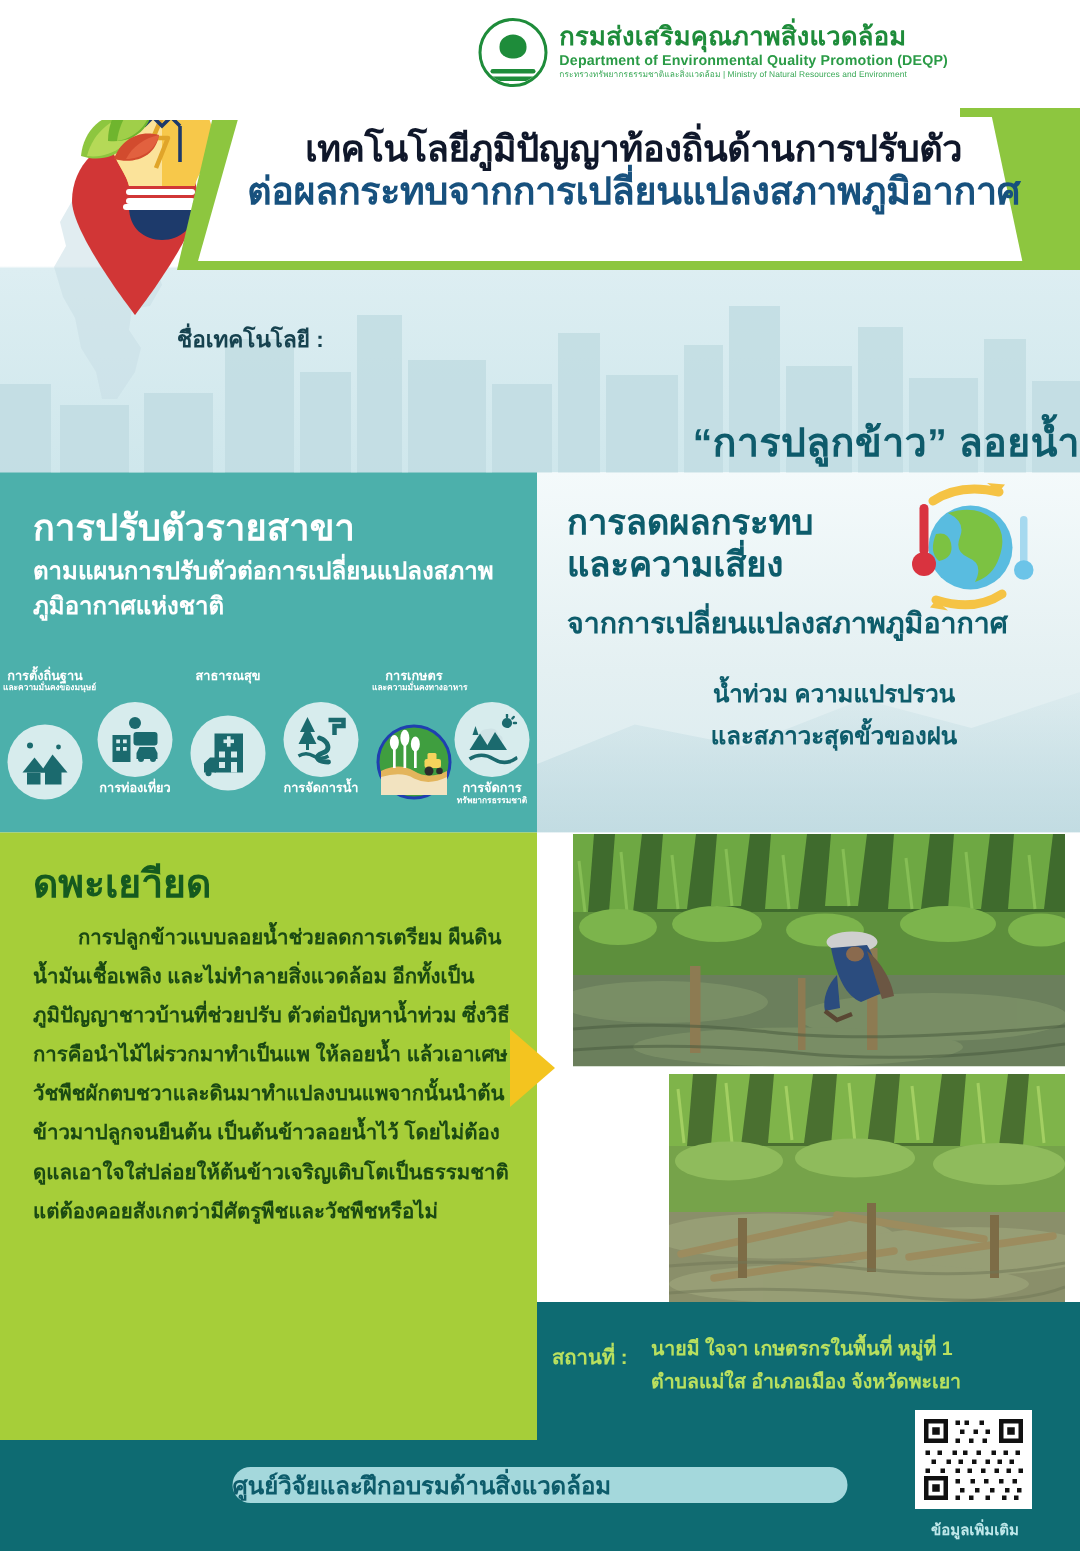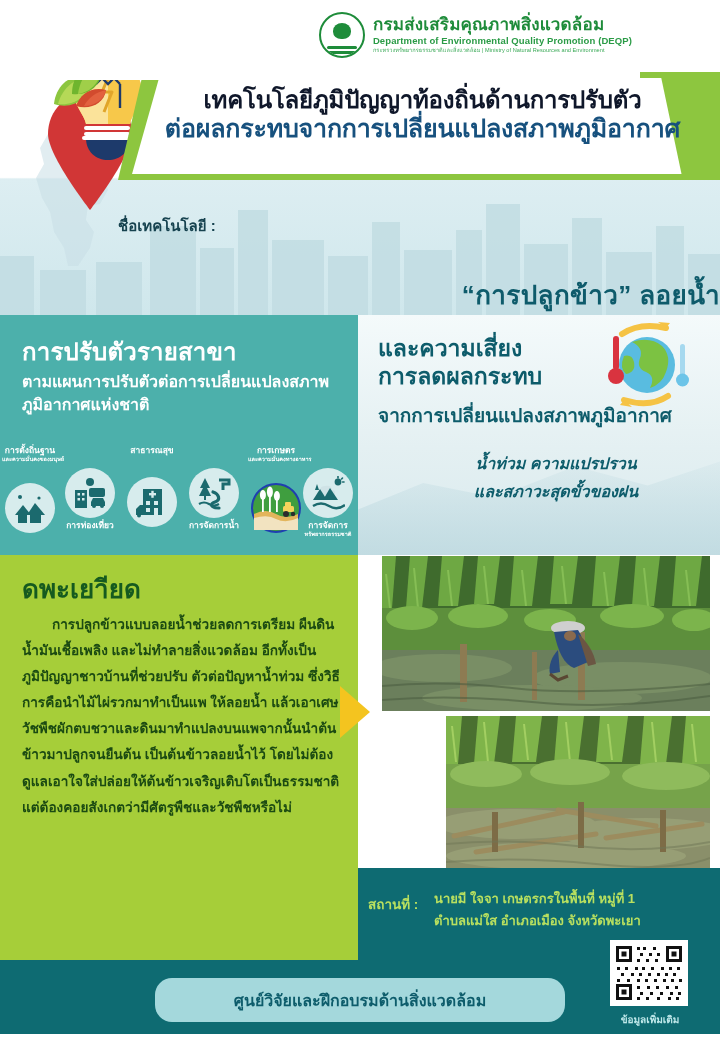--- a/index.html
+++ b/index.html
@@ -144,21 +144,20 @@
     position:absolute; left:378px; top:400px; z-index:12;
     font-size:19px; font-weight:bold; color:#0d5c6b;
   }
   .globe-icon {
     position:absolute; left:592px; top:322px; width:106px; height:86px; z-index:13;
   }
   .pr-risk {
     position:absolute; left:396px; top:450px; width:320px; z-index:13;
     font-size:16px; font-weight:bold; color:#0d5c6b; line-height:1.75;
     text-align:center;
-    font-style:italic;
   }
 
   
   .sector-row { position:absolute; left:0; top:446px; width:358px; height:108px; z-index:14; }
   .sector {
     position:absolute; width:56px; text-align:center;
   }
   .sector .circ {
     width:50px; height:50px; border-radius:50%;
     background:#d7eced; margin:0 auto;
@@ -224,23 +223,23 @@
   .loc-lines {
     position:absolute; left:434px; top:888px; width:230px; z-index:14;
     font-size:13px; font-weight:bold; color:#b9e05f; line-height:1.72;
   }
 
   .footer-band {
     position:absolute; left:0; top:972px; width:720px; height:68px;
     background:#0e6b72; z-index:9;
   }
   .footer-pill {
-    position:absolute; left:155px; top:978px; width:410px; height:44px;
+    position:absolute; left:155px; top:978px; width:410px; height:24px;
     background:#a4d8dc; border-radius:17px; z-index:14;
-    display:flex; align-items:center; justify-content:center;
+    display:flex; align-items:center; justify-content:flex-start;
   }
   .footer-pill span {
     font-size:16px; font-weight:bold; color:#0d5c6b;
   }
   .qr-box {
     position:absolute; left:610px; top:940px; width:78px; height:66px;
     background:#ffffff; z-index:16; padding:3px;
   }
   .qr-label {
     position:absolute; left:598px; top:1012px; width:104px; z-index:16;
@@ -461,22 +460,22 @@
       </div>
       <div class="lbl-bot">
         <span>การจัดการ</span>
         <span class="sm">ทรัพยากรธรรมชาติ</span>
       </div>
     </div>
   </div>
 
   <div class="panel-right"></div>
   <div class="pr-h1">
+    <div>การลดผลกระทบ</div>
     <div>และความเสี่ยง</div>
-    <div>การลดผลกระทบ</div>
   </div>
   <div class="pr-h2">จากการเปลี่ยนแปลงสภาพภูมิอากาศ</div>
 
   <svg class="globe-icon" viewBox="0 0 106 86">
     <path d="M30 12 Q48 0 74 6" stroke="#f5c344" stroke-width="6" fill="none" stroke-linecap="round"></path>
     <path d="M74 6 L66 0 L78 1 Z" fill="#f5c344"></path>
     <path d="M76 74 Q58 86 32 78" stroke="#f5c344" stroke-width="6" fill="none" stroke-linecap="round"></path>
     <path d="M32 78 L40 85 L28 83 Z" fill="#f5c344"></path>
     <circle cx="55" cy="43" r="28" fill="#59bce0"></circle>
     <path d="M40 20 Q52 26 48 36 Q44 46 54 50 Q64 54 58 66 Q70 62 74 50 Q80 34 70 24 Q58 14 40 20 Z" fill="#7cc242"></path>

